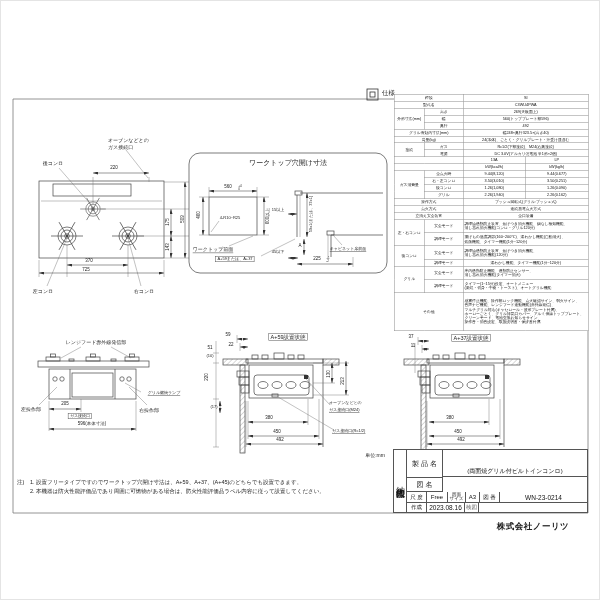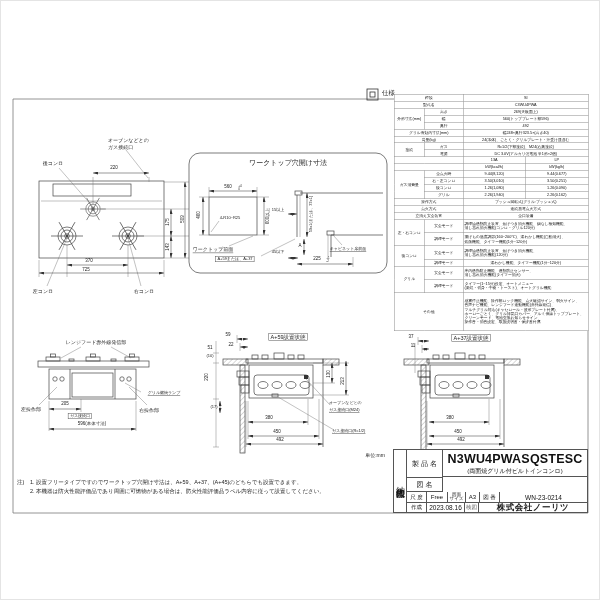--- a/index.html
+++ b/index.html
@@ -26,21 +26,21 @@
   #spec-wrap table{width:388px;height:474px;border-collapse:collapse;table-layout:fixed;background:#fff;}
   #spec-wrap td{border:1px solid #8a8a8a;font-size:7.6px;line-height:8.6px;padding:0 2px;
                 text-align:center;vertical-align:middle;color:#111;overflow:hidden;}
   #spec-wrap td.pre{white-space:pre-line;text-align:left;}
   
   #tb{position:absolute;left:392px;top:448px;width:195px;height:64px;border:1px solid #555;box-sizing:border-box;background:#fff;}
   .tb-cell{position:absolute;box-sizing:border-box;border-color:#555;color:#111;display:flex;align-items:center;justify-content:center;overflow:hidden;}
   #tb-doc{left:0;top:0;width:13px;height:62px;border-right:1px solid #555;writing-mode:vertical-rl;
           text-orientation:upright;font-size:9px;letter-spacing:1px;}
   .pn{font-weight:bold;font-size:12.5px;letter-spacing:0.2px;}
-  .logo{font-weight:bold;font-size:8.5px;color:#222;letter-spacing:0.5px;}
+  .logo{font-weight:bold;font-size:8.5px;color:#222;letter-spacing:0.5px;margin-top:19px;}
 </style>
 </head>
 <body>
 <div id="page">
 
 <svg width="600" height="600" viewBox="0 0 600 600">
   <defs>
     <marker id="ar" viewBox="0 0 5 3" markerWidth="5" markerHeight="3" refX="5" refY="1.5" orient="auto-start-reverse" markerUnits="userSpaceOnUse">
       <path d="M0 0L5 1.5L0 3Z" fill="#333"></path>
     </marker>
@@ -431,21 +431,20 @@
 クリーンモード、電池交換お知らせサイン、
 操作音・消音設定、取扱説明書・保証書付属</td>
           </tr>
         </tbody>
       </table>
 </div>
 
 <div id="tb">
   <div id="tb-doc" class="tb-cell">納入仕様図</div>
   <div class="tb-cell" style="left:13px;top:0;width:36px;height:28px;border-right:1px solid #555;border-bottom:1px solid #555;font-size:7px">製 品 名</div>
-  <div class="tb-cell pn" style="left:49px;top:0;width:144px;height:17px">N3WU4PWASQSTESC</div>
   <div class="tb-cell" style="left:49px;top:16px;width:144px;height:11px;border-bottom:1px solid #555;font-size:6px">(両面焼グリル付ビルトインコンロ)</div>
   <div class="tb-cell" style="left:13px;top:28px;width:36px;height:14px;border-right:1px solid #555;border-bottom:1px solid #555;font-size:7px">図  名</div>
   <div class="tb-cell" style="left:13px;top:42px;width:20px;height:11px;border-right:1px solid #555;border-bottom:1px solid #555;font-size:5.5px">尺 度</div>
   <div class="tb-cell" style="left:33px;top:42px;width:21px;height:11px;border-right:1px solid #555;border-bottom:1px solid #555;font-size:6px">Free</div>
   <div class="tb-cell" style="left:54px;top:42px;width:18px;height:11px;border-right:1px solid #555;border-bottom:1px solid #555;font-size:4.5px;line-height:4.5px;white-space:pre-line;text-align:center">図面
 サイズ</div>
   <div class="tb-cell" style="left:72px;top:42px;width:14px;height:11px;border-right:1px solid #555;border-bottom:1px solid #555;font-size:6px">A3</div>
   <div class="tb-cell" style="left:86px;top:42px;width:20px;height:11px;border-right:1px solid #555;border-bottom:1px solid #555;font-size:5.5px">図 番</div>
   <div class="tb-cell" style="left:106px;top:42px;width:87px;height:11px;border-bottom:1px solid #555;font-size:6.5px">WN-23-0214</div>
   <div class="tb-cell" style="left:13px;top:53px;width:20px;height:9px;border-right:1px solid #555;font-size:5.5px">作成</div>

